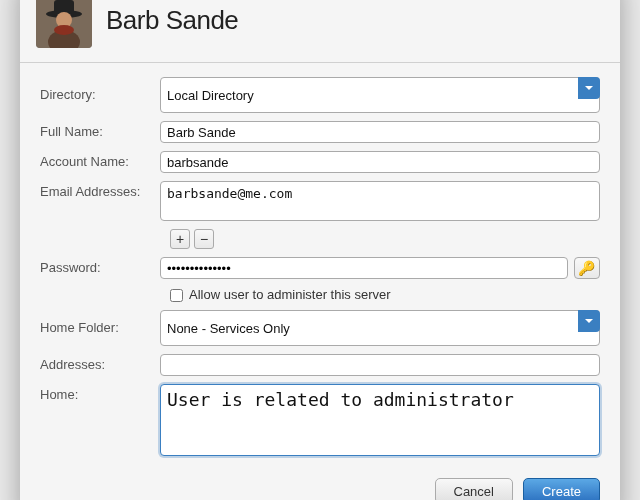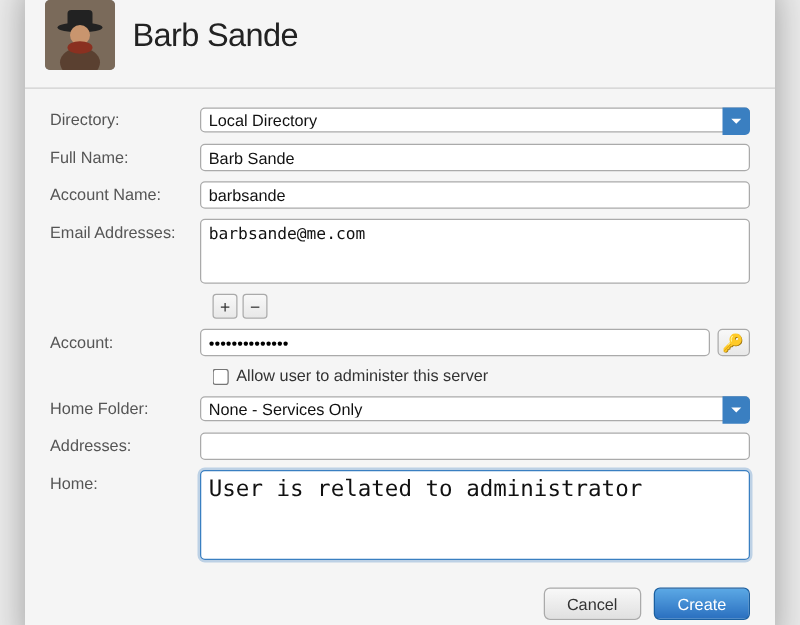--- a/index.html
+++ b/index.html
@@ -77,41 +77,41 @@
       height: 22px;
       border: 1px solid #aaa;
       border-radius: 4px;
       padding: 2px 6px;
       font-size: 13px;
       background: white;
       outline: none;
       color: #111;
     }
     .form-control.email-area {
-      height: 52px;
+      height: 40px;
       resize: none;
       font-size: 13px;
       padding: 4px 6px;
     }
     .form-control.notes-area {
       height: 72px;
       resize: none;
       font-size: 18px;
       padding: 4px 6px;
       border-color: #3a7fc1;
       box-shadow: 0 0 0 2px rgba(58,127,193,0.3);
     }
     
     .select-wrap {
       flex: 1;
       position: relative;
     }
     .select-wrap select {
       width: 100%;
-      height: 20px;
+      height: 36px;
       border: 1px solid #aaa;
       border-radius: 4px;
       padding: 2px 28px 2px 6px;
       font-size: 13px;
       background: white;
       appearance: none;
       -webkit-appearance: none;
       color: #111;
       outline: none;
     }
@@ -277,21 +277,21 @@
       <span class="form-label">Email Addresses:</span>
       <textarea class="form-control email-area" style="">barbsande@me.com</textarea>
     </div>
 
     <div class="add-remove-row">
       <button class="small-btn">+</button>
       <button class="small-btn">−</button>
     </div>
 
     <div class="form-row">
-      <span class="form-label">Account:</span>
+      <span class="form-label">Password:</span>
       <div class="password-wrap">
         <input type="password" class="password-input" value="••••••••••••••" style="">
         <button class="key-btn" title="Generate Password">🔑</button>
       </div>
     </div>
 
 
     <div class="checkbox-row">
       <input type="checkbox" id="adminCheckbox" style="">
       <label for="adminCheckbox">Allow user to administer this server</label>

